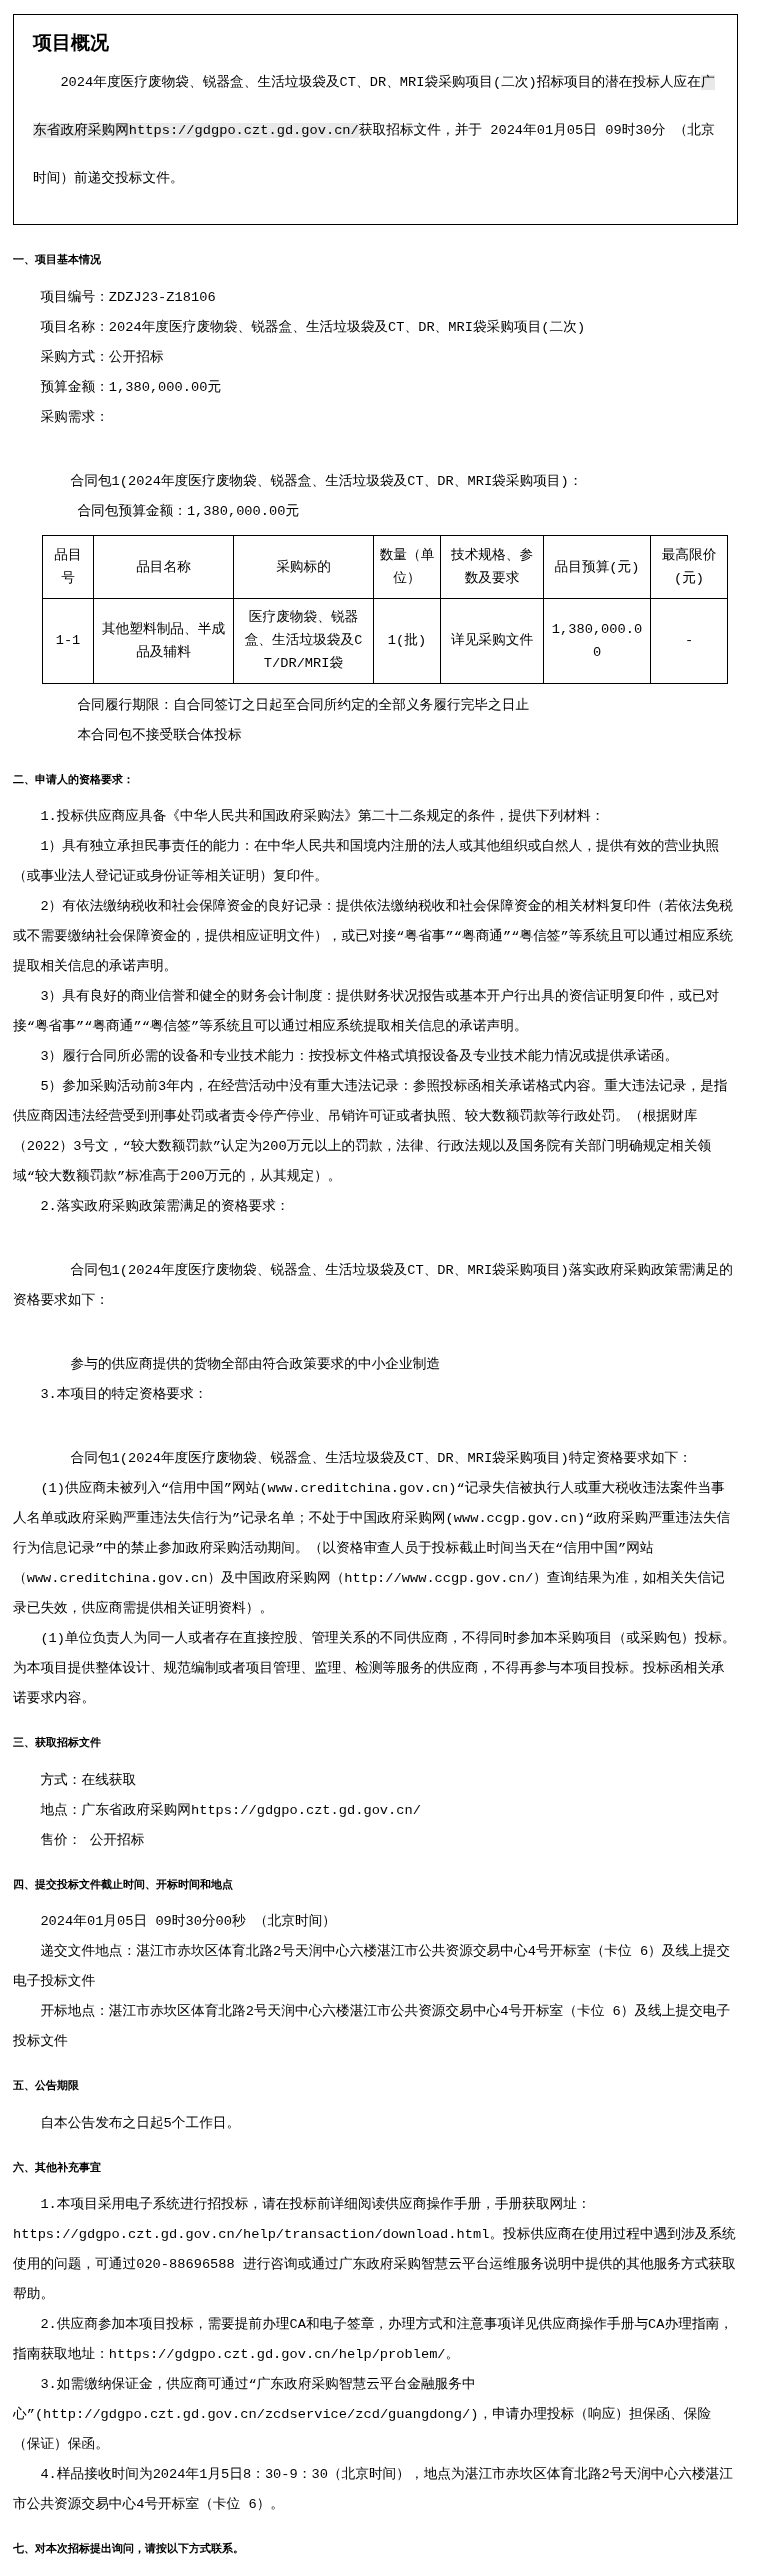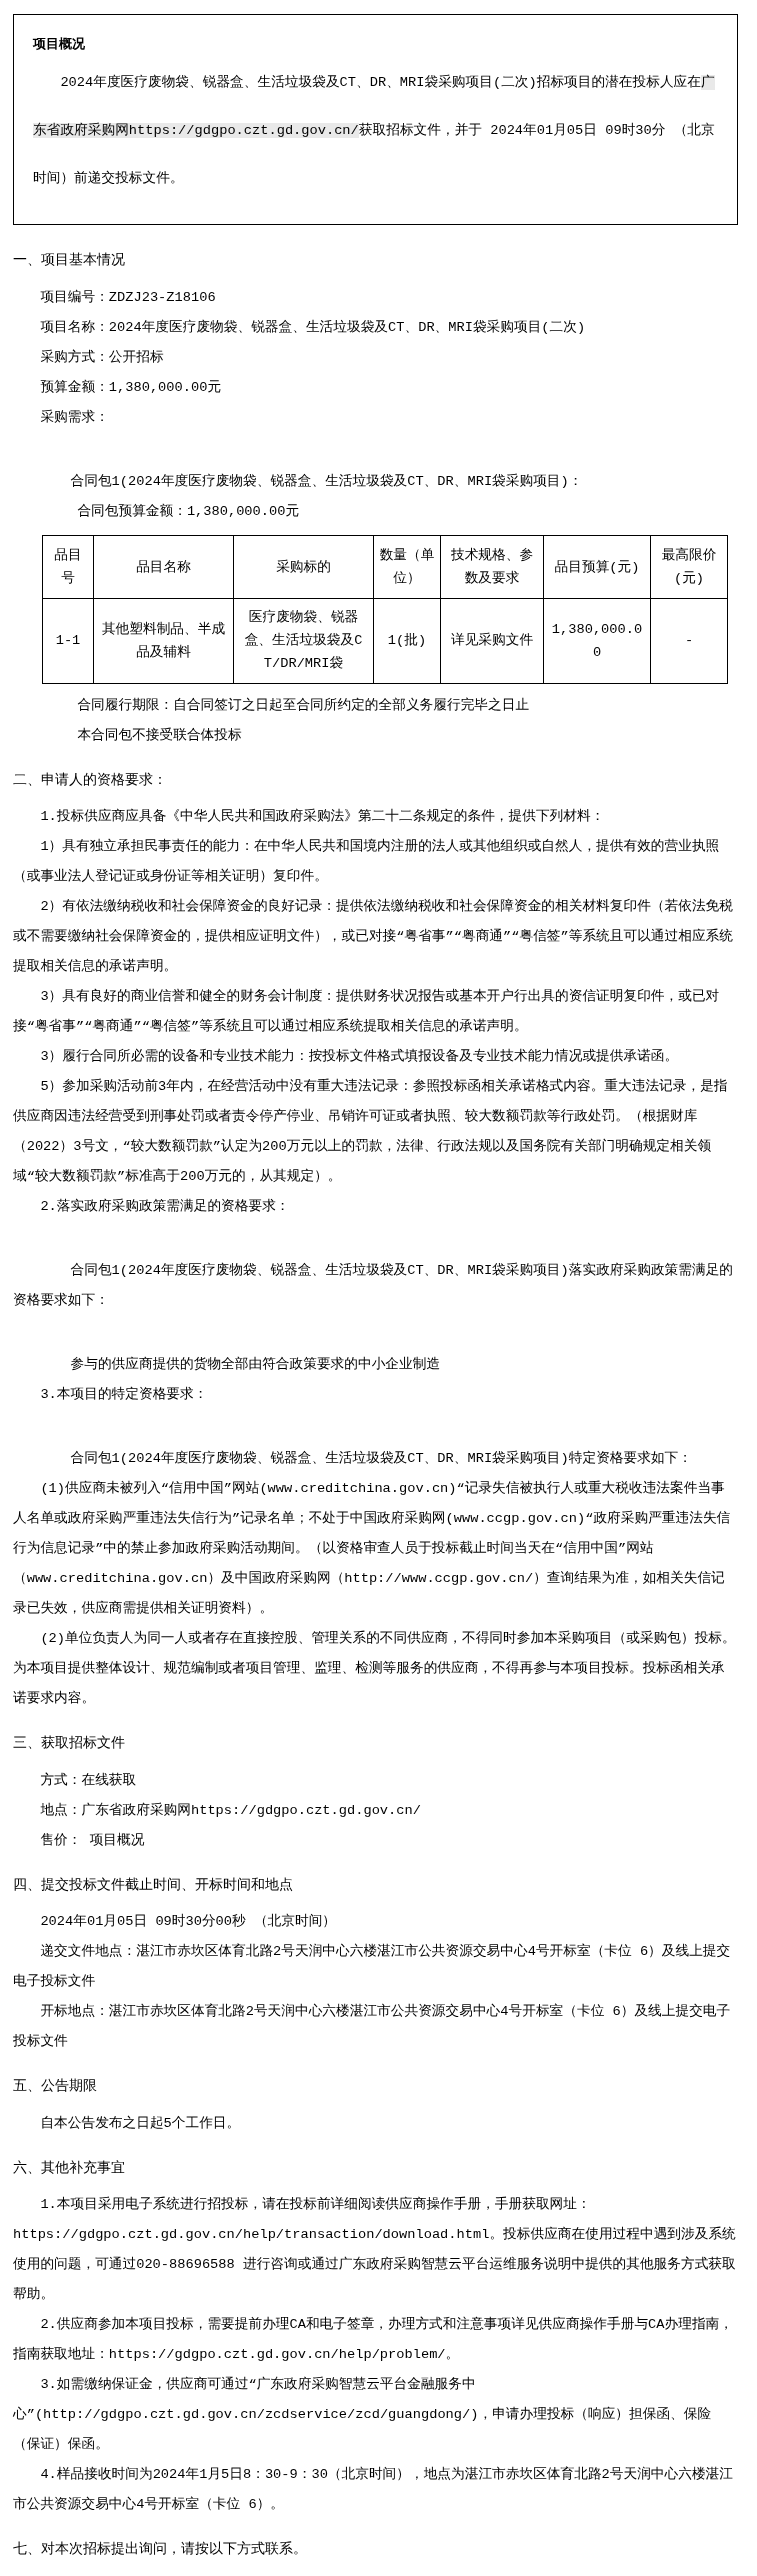--- a/index.html
+++ b/index.html
@@ -6,27 +6,27 @@
   html, body { margin:0; padding:0; }
   body {
     width: 758px;
     min-height: 2576px;
     background: #ffffff;
     color: #000000;
     font-family: "Liberation Mono", "DejaVu Sans Mono", monospace;
   }
   .doc { padding: 12px 20.5px 34px 13px; font-size: 13.7px; }
   p { margin: 0; line-height: 30px; }
-  .h { font-size: 14px; font-weight: normal; line-height: 31px; margin: 13.7px 0 6.8px; }
+  .h { font-size: 11px; font-weight: bold; line-height: 31px; margin: 13.7px 0 6.8px; }
   .i2  { text-indent: 2em; }
   .i4  { text-indent: 4.2em; margin-top: 34px; }
   .i45 { text-indent: 4.7em; }
 
   .box { border: 1.7px solid #000; padding: 15.4px 19px 20.5px; margin: 1.7px 0 20.5px; }
-  .box-title { font-weight: bold; font-size: 13px; line-height: 29px; }
+  .box-title { font-weight: bold; font-size: 19px; line-height: 29px; }
   .box p { line-height: 48px; text-indent: 2em; }
   .hl { background: #e9e9e9; }
 
   .tbl { border-collapse: collapse; table-layout: fixed; width: 686px; margin: 8.5px 0 6.8px 29px; }
   .tbl th, .tbl td {
     border: 0.9px solid #000;
     font-weight: normal;
     text-align: center;
     vertical-align: middle;
     line-height: 23px;
@@ -98,26 +98,26 @@
   <p class="i2">2）有依法缴纳税收和社会保障资金的良好记录：提供依法缴纳税收和社会保障资金的相关材料复印件（若依法免税或不需要缴纳社会保障资金的，提供相应证明文件），或已对接“粤省事”“粤商通”“粤信签”等系统且可以通过相应系统提取相关信息的承诺声明。</p>
   <p class="i2">3）具有良好的商业信誉和健全的财务会计制度：提供财务状况报告或基本开户行出具的资信证明复印件，或已对接“粤省事”“粤商通”“粤信签”等系统且可以通过相应系统提取相关信息的承诺声明。</p>
   <p class="i2">3）履行合同所必需的设备和专业技术能力：按投标文件格式填报设备及专业技术能力情况或提供承诺函。</p>
   <p class="i2">5）参加采购活动前3年内，在经营活动中没有重大违法记录：参照投标函相关承诺格式内容。重大违法记录，是指供应商因违法经营受到刑事处罚或者责令停产停业、吊销许可证或者执照、较大数额罚款等行政处罚。（根据财库（2022）3号文，“较大数额罚款”认定为200万元以上的罚款，法律、行政法规以及国务院有关部门明确规定相关领域“较大数额罚款”标准高于200万元的，从其规定）。</p>
   <p class="i2">2.落实政府采购政策需满足的资格要求：</p>
   <p class="i4">合同包1(2024年度医疗废物袋、锐器盒、生活垃圾袋及CT、DR、MRI袋采购项目)落实政府采购政策需满足的资格要求如下：</p>
   <p class="i4">参与的供应商提供的货物全部由符合政策要求的中小企业制造</p>
   <p class="i2">3.本项目的特定资格要求：</p>
   <p class="i4">合同包1(2024年度医疗废物袋、锐器盒、生活垃圾袋及CT、DR、MRI袋采购项目)特定资格要求如下：</p>
   <p class="i2">(1)供应商未被列入“信用中国”网站(www.creditchina.gov.cn)“记录失信被执行人或重大税收违法案件当事人名单或政府采购严重违法失信行为”记录名单；不处于中国政府采购网(www.ccgp.gov.cn)“政府采购严重违法失信行为信息记录”中的禁止参加政府采购活动期间。（以资格审查人员于投标截止时间当天在“信用中国”网站（www.creditchina.gov.cn）及中国政府采购网（http://www.ccgp.gov.cn/）查询结果为准，如相关失信记录已失效，供应商需提供相关证明资料）。</p>
-  <p class="i2">(2)单位负责人为同一人或者存在直接控股、管理关系的不同供应商，不得同时参加本采购项目（或采购包）投标。为本项目提供整体设计、规范编制或者项目管理、监理、检测等服务的供应商，不得再参与本项目投标。投标函相关承诺要求内容。</p>
+  <p class="i2">(1)单位负责人为同一人或者存在直接控股、管理关系的不同供应商，不得同时参加本采购项目（或采购包）投标。为本项目提供整体设计、规范编制或者项目管理、监理、检测等服务的供应商，不得再参与本项目投标。投标函相关承诺要求内容。</p>
 
   <p class="h">三、获取招标文件</p>
   <p class="i2">方式：在线获取</p>
   <p class="i2">地点：广东省政府采购网https://gdgpo.czt.gd.gov.cn/</p>
-  <p class="i2">售价： 项目概况</p>
+  <p class="i2">售价： 公开招标</p>
 
   <p class="h">四、提交投标文件截止时间、开标时间和地点</p>
   <p class="i2">2024年01月05日 09时30分00秒 （北京时间）</p>
   <p class="i2">递交文件地点：湛江市赤坎区体育北路2号天润中心六楼湛江市公共资源交易中心4号开标室（卡位 6）及线上提交电子投标文件</p>
   <p class="i2">开标地点：湛江市赤坎区体育北路2号天润中心六楼湛江市公共资源交易中心4号开标室（卡位 6）及线上提交电子投标文件</p>
 
   <p class="h">五、公告期限</p>
   <p class="i2">自本公告发布之日起5个工作日。</p>
 
   <p class="h">六、其他补充事宜</p>

